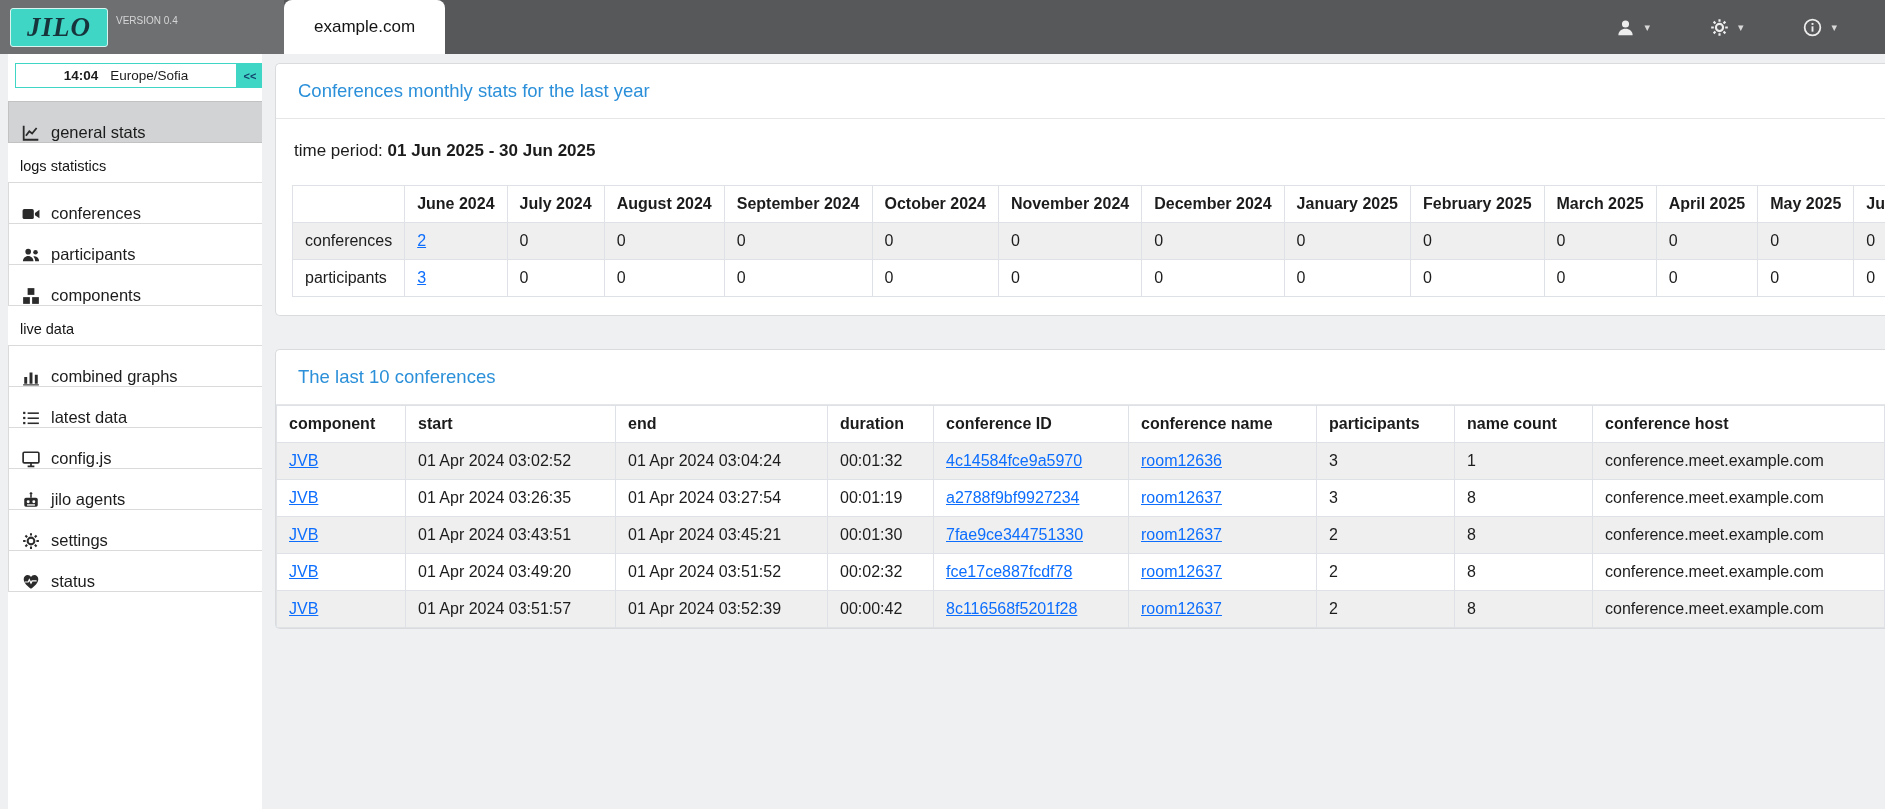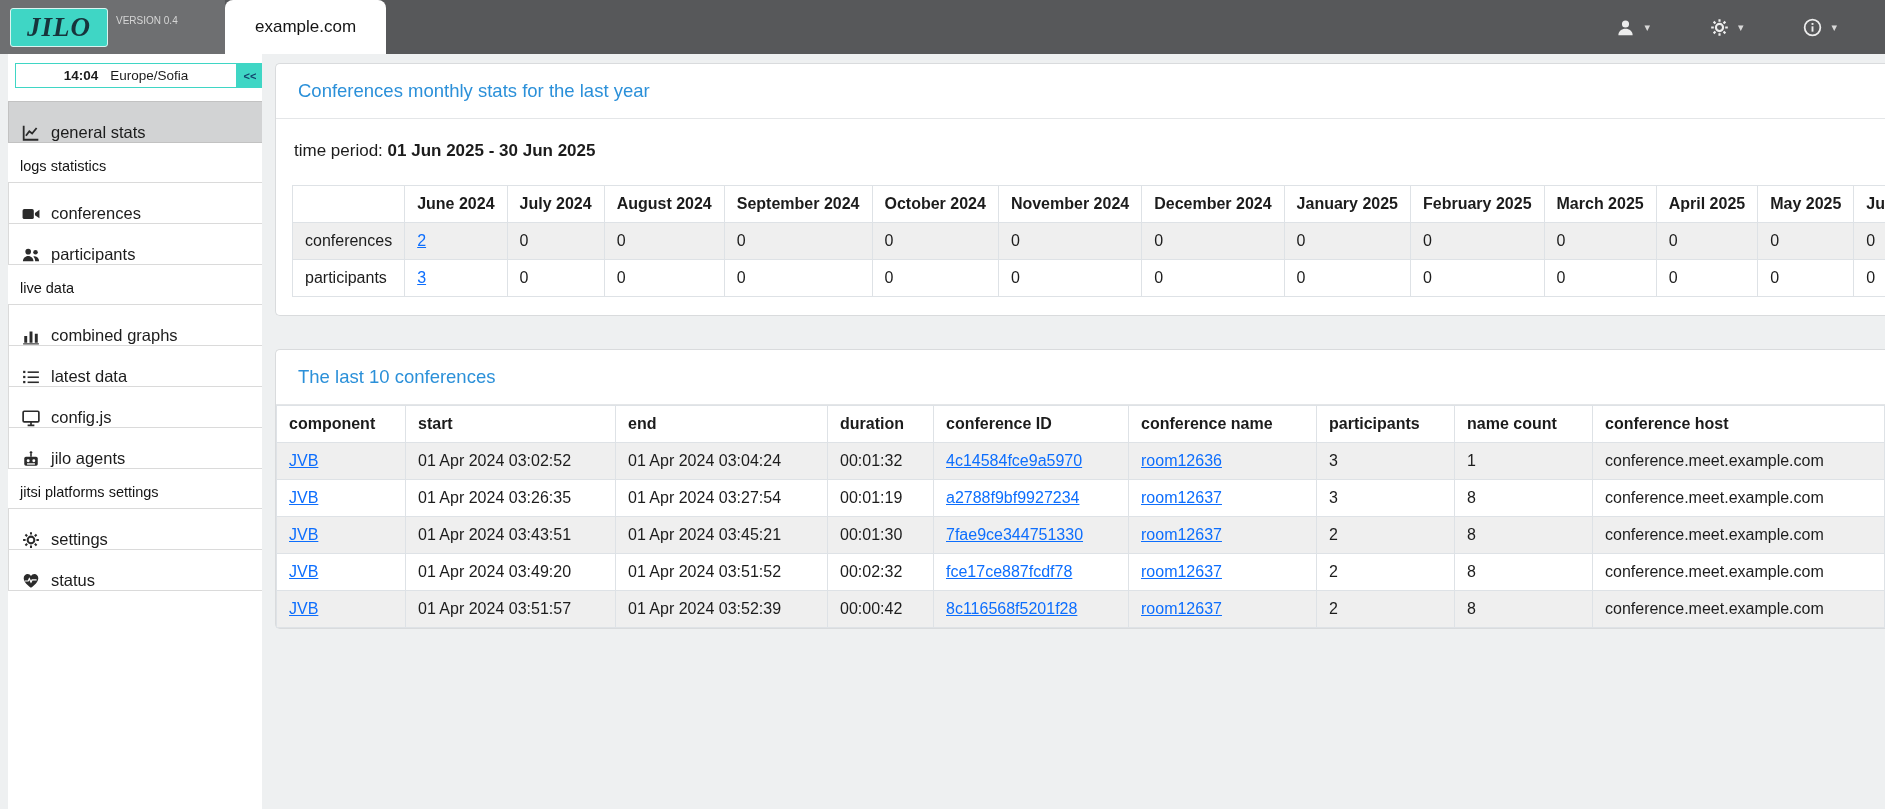--- a/index.html
+++ b/index.html
@@ -1,18 +1,18 @@
 <!DOCTYPE html>
 <html><head>
 <meta charset="utf-8">
 <style>
   *{box-sizing:border-box;margin:0;padding:0}
   html,body{width:1885px;height:809px;overflow:hidden;background:#eef0f1;font-family:"Liberation Sans",sans-serif;color:#1c1c1c}
   .topbar{position:absolute;top:0;left:0;width:100%;height:54px;background:#57585a;display:flex;align-items:stretch;z-index:5}
-  .topbar-left{width:225px;background:#6e6f71;display:flex;align-items:center;padding-left:10px;flex:0 0 auto}
+  .topbar-left{width:284px;background:#6e6f71;display:flex;align-items:center;padding-left:10px;flex:0 0 auto}
   .logo-box{background:#3fd6c5;border:1px solid #d9f5f1;border-radius:3px;padding:3px 16px;font-family:"Liberation Serif",serif;font-style:italic;font-weight:bold;font-size:27px;color:#17343c;letter-spacing:1px;cursor:pointer}
   .version{font-size:10px;color:#d6d6d6;margin-left:8px;position:relative;top:-7px}
   .tab{height:100%;background:#fff;display:flex;align-items:center;padding:0 30px;font-size:17px;color:#141414;border-radius:8px 8px 0 0;cursor:pointer}
   .topbar-right{margin-left:auto;display:flex;align-items:center;gap:60px;padding-right:48px;color:#ededed}
   .top-menu{display:flex;align-items:center;gap:9px;cursor:pointer}
   .top-menu svg{width:19px;height:19px;display:block}
   .caret{font-size:11px;color:#d8d8d8}
   .sidebar{position:absolute;top:54px;left:8px;width:262px;bottom:0;background:#fff}
   .clock-row{display:flex;margin:9px 7px 14px 7px;height:25px}
   .clock{flex:1;border:1px solid #3fd6c5;display:flex;align-items:center;justify-content:center;gap:12px;font-size:13.5px}
@@ -119,20 +119,30 @@
           <span class="icon">
             <svg viewBox="0 0 16 16">
               <circle cx="5.5" cy="5" r="2.5" fill="currentColor"></circle>
               <path d="M.8 13.5c0-2.6 2.1-4.7 4.7-4.7s4.7 2.1 4.7 4.7z" fill="currentColor"></path>
               <circle cx="12" cy="5.5" r="2" fill="currentColor"></circle>
               <path d="M11.3 9.2c2.2.2 3.9 2 3.9 4.3h-3.5c0-1.7-.6-3.2-1.7-4.1z" fill="currentColor"></path>
             </svg>
           </span>
           <span>participants</span>
         </div>
+        <div class="menu-item">
+          <span class="icon">
+            <svg viewBox="0 0 16 16">
+              <rect x="5" y="1" width="6" height="6" fill="currentColor"></rect>
+              <rect x="1" y="9" width="6" height="6" fill="currentColor"></rect>
+              <rect x="9" y="9" width="6" height="6" fill="currentColor"></rect>
+            </svg>
+          </span>
+          <span>components</span>
+        </div>
       </div>
       <div class="group-label">live data</div>
       <div class="group-items">
         <div class="menu-item">
           <span class="icon">
             <svg viewBox="0 0 16 16">
               <rect x="2" y="8" width="2.6" height="6" fill="currentColor"></rect>
               <rect x="6.7" y="4" width="2.6" height="10" fill="currentColor"></rect>
               <rect x="11.4" y="6" width="2.6" height="8" fill="currentColor"></rect>
               <path d="M1 15h14" stroke="currentColor"></path>
@@ -169,21 +179,20 @@
               <circle cx="5.5" cy="9.5" r="1.3" fill="#fff"></circle>
               <circle cx="10.5" cy="9.5" r="1.3" fill="#fff"></circle>
               <rect x="4.5" y="11.8" width="7" height="1.2" fill="#fff"></rect>
               <path d="M8 3v3" stroke="currentColor" stroke-width="1.4"></path>
               <circle cx="8" cy="2.2" r="1.2" fill="currentColor"></circle>
             </svg>
           </span>
           <span>jilo agents</span>
         </div>
       </div>
-      <div class="group-label">jitsi platforms settings</div>
       <div class="group-items">
         <div class="menu-item">
           <span class="icon">
             <svg viewBox="0 0 16 16">
               <circle cx="8" cy="8" r="3" fill="none" stroke="currentColor" stroke-width="1.8"></circle>
               <g stroke="currentColor" stroke-width="1.8" fill="none">
                 <path d="M8 1v2.2M8 12.8V15M1 8h2.2M12.8 8H15M3.05 3.05l1.56 1.56M11.39 11.39l1.56 1.56M12.95 3.05l-1.56 1.56M4.61 11.39l-1.56 1.56"></path>
               </g>
             </svg>
           </span>

